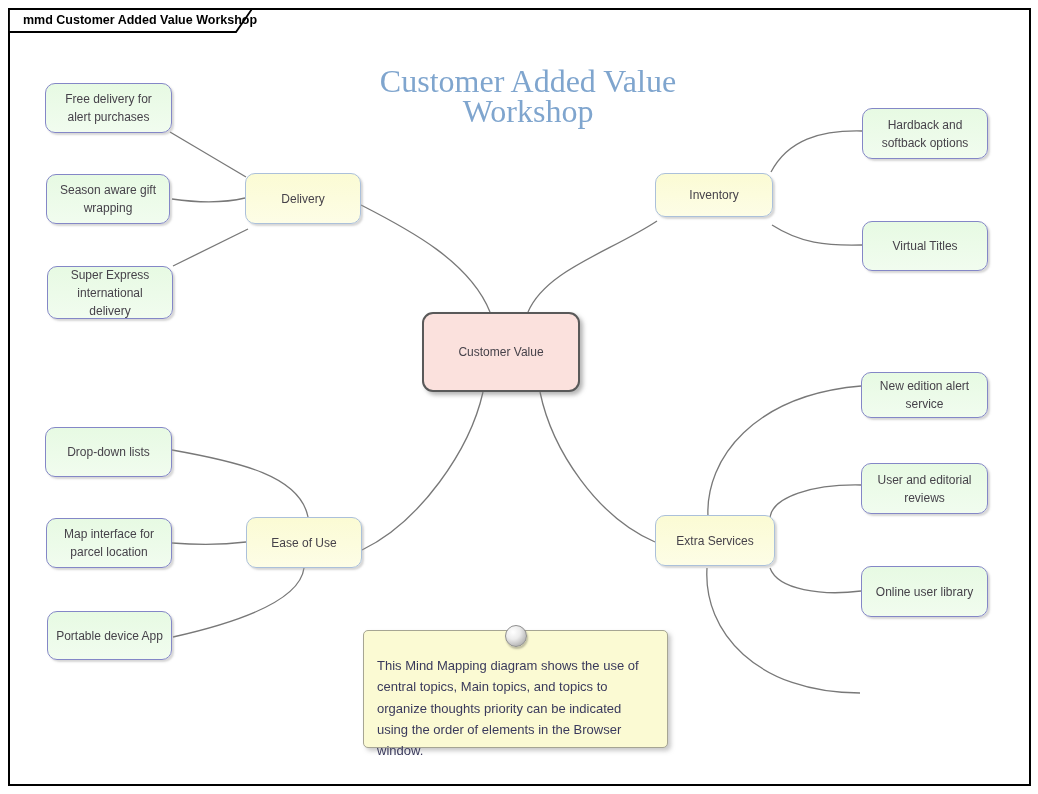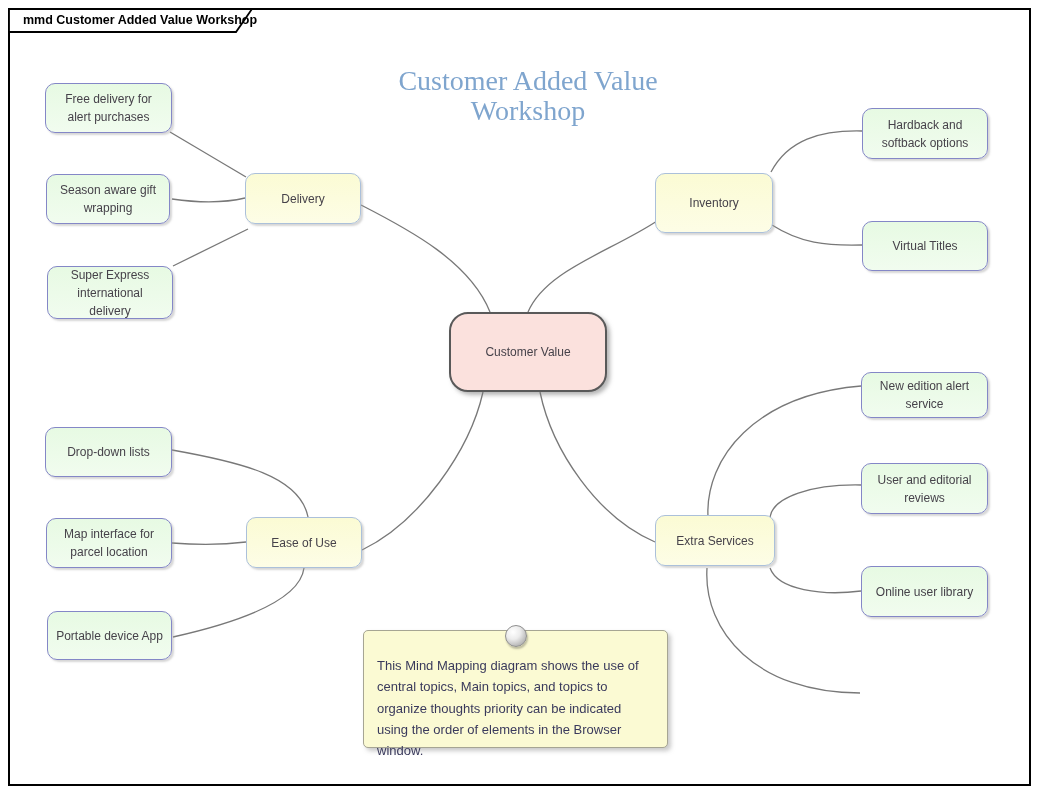--- a/index.html
+++ b/index.html
@@ -1,31 +1,31 @@
 <!DOCTYPE html>
 <html><head>
 <meta charset="utf-8">
 <style>
   html,body{margin:0;padding:0;background:#ffffff;}
   .stage{position:relative;width:1038px;height:794px;background:#ffffff;
          font-family:"Liberation Sans",sans-serif;overflow:hidden;}
   svg.layer{position:absolute;left:0;top:0;z-index:1;}
   .tab-label{position:absolute;left:17px;top:13px;z-index:3;font-size:12.5px;font-weight:bold;color:#000;padding-left:6px;}
   .title{position:absolute;left:353px;top:66px;width:350px;z-index:2;text-align:center;
-         font-family:"Liberation Serif","DejaVu Serif",serif;font-size:28px;line-height:30px;
+         font-family:"Liberation Serif","DejaVu Serif",serif;font-size:32px;line-height:30px;
          font-weight:500;color:#7fa5ce;}
   .node{position:absolute;z-index:2;display:flex;align-items:center;justify-content:center;
         text-align:center;font-size:12px;line-height:1.5;color:#46424a;border-radius:10px;
         padding:3px 8px;box-sizing:border-box;}
   .topic{background:linear-gradient(#e7fae3,#f1fcef);border:1px solid #8487c7;
          box-shadow:2px 2px 2px rgba(165,165,165,.45);}
   .main{background:linear-gradient(#fbfbd4,#fdfde6);border:1px solid #abc0da;
         box-shadow:2px 2px 2px rgba(165,165,165,.45);}
-  .central{background:#fbe1dd;border:2px solid #595959;border-radius:19px;
-           box-shadow:3px 3px 4px rgba(120,120,120,.55);margin-left:27px;}
+  .central{background:#fbe1dd;border:2px solid #595959;border-radius:11px;
+           box-shadow:3px 3px 4px rgba(120,120,120,.55);}
   .note{position:absolute;left:363px;top:630px;width:305px;height:118px;z-index:2;
         background:#fbfad3;border:1px solid #a6a593;border-radius:5px;
         box-shadow:3px 3px 4px rgba(150,150,150,.5);box-sizing:border-box;
         padding:24px 12px 8px 13px;font-size:13px;line-height:1.64;color:#3a3a5c;text-align:left;}
   .pin{position:absolute;left:505px;top:625px;width:22px;height:22px;z-index:4;border-radius:50%;
        border:1px solid #8f8f8f;box-sizing:border-box;
        background:radial-gradient(circle at 35% 30%, #ffffff 0%, #ececec 38%, #bcbcbc 72%, #939393 100%);
        box-shadow:1px 2px 2px rgba(0,0,0,.25);}
 </style>
 </head>
@@ -63,21 +63,21 @@
 
   <div class="title">Customer Added Value Workshop</div>
 
   <div class="node central" style="left:422px;top:312px;width:158px;height:80px;">
     <span>Customer Value</span>
   </div>
 
   <div class="node main" style="left:245px;top:173px;width:116px;height:51px;">
     <span>Delivery</span>
   </div>
-  <div class="node main" style="left:655px;top:173px;width:118px;height:60px;">
+  <div class="node main" style="left:655px;top:173px;width:118px;height:44px;">
     <span>Inventory</span>
   </div>
   <div class="node main" style="left:246px;top:517px;width:116px;height:51px;">
     <span>Ease of Use</span>
   </div>
   <div class="node main" style="left:655px;top:515px;width:120px;height:51px;">
     <span>Extra Services</span>
   </div>
 
   <div class="node topic" style="left:45px;top:83px;width:127px;height:50px;">

